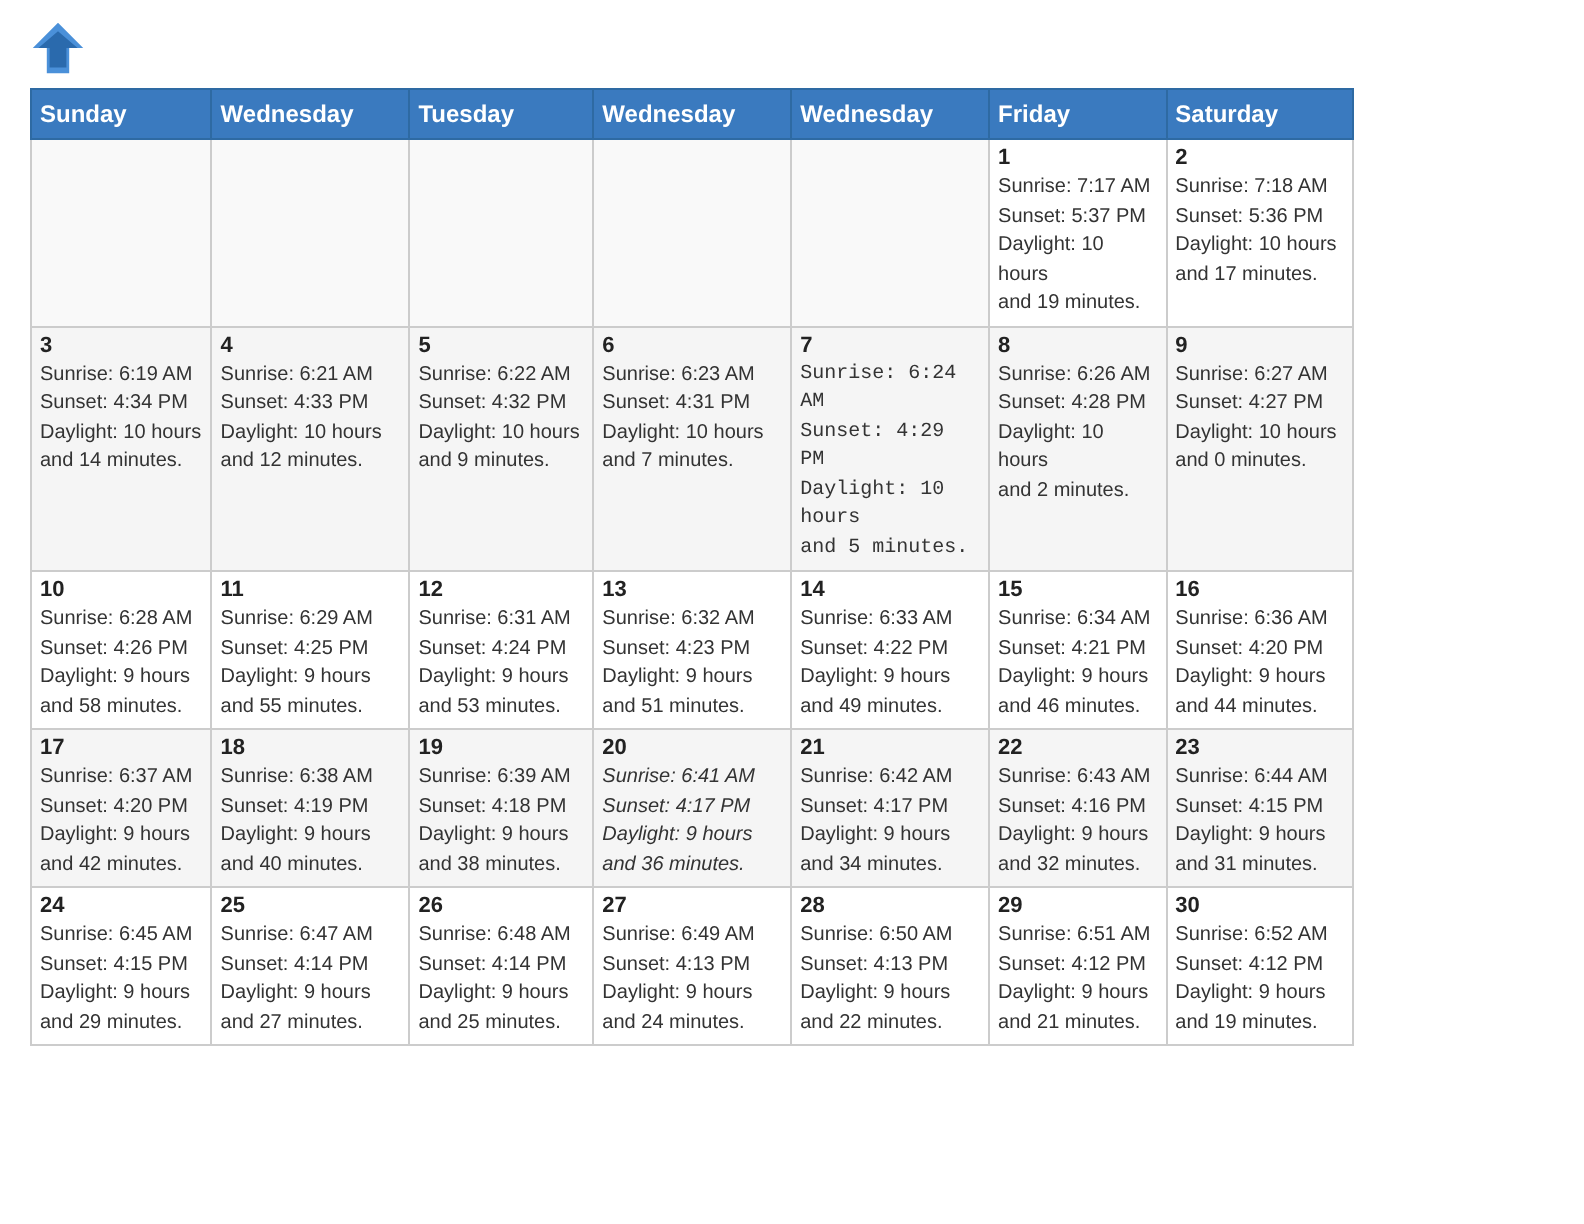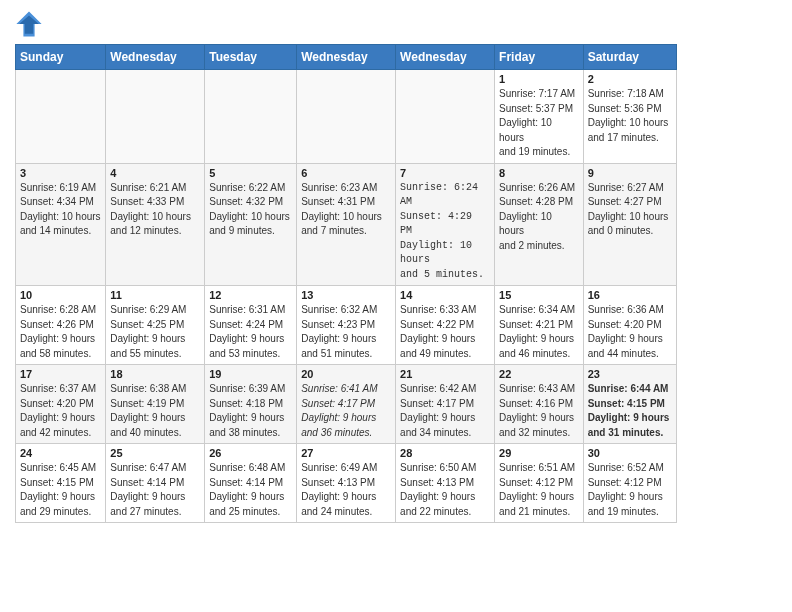--- a/index.html
+++ b/index.html
@@ -279,21 +279,21 @@
           </td>
           <td>
             <div class="day-number">22</div>
             <div class="day-info" style="white-space: pre-line;">Sunrise: 6:43 AM
 Sunset: 4:16 PM
 Daylight: 9 hours
 and 32 minutes.</div>
           </td>
           <td>
             <div class="day-number">23</div>
-            <div class="day-info" style="white-space: pre-line; font-weight: bold;">Sunrise: 6:44 AM
+            <div class="day-info" style="white-space: pre-line;">Sunrise: 6:44 AM
 Sunset: 4:15 PM
 Daylight: 9 hours
 and 31 minutes.</div>
           </td>
         </tr>
         <tr>
           <td>
             <div class="day-number">24</div>
             <div class="day-info" style="white-space: pre-line;">Sunrise: 6:45 AM
 Sunset: 4:15 PM

